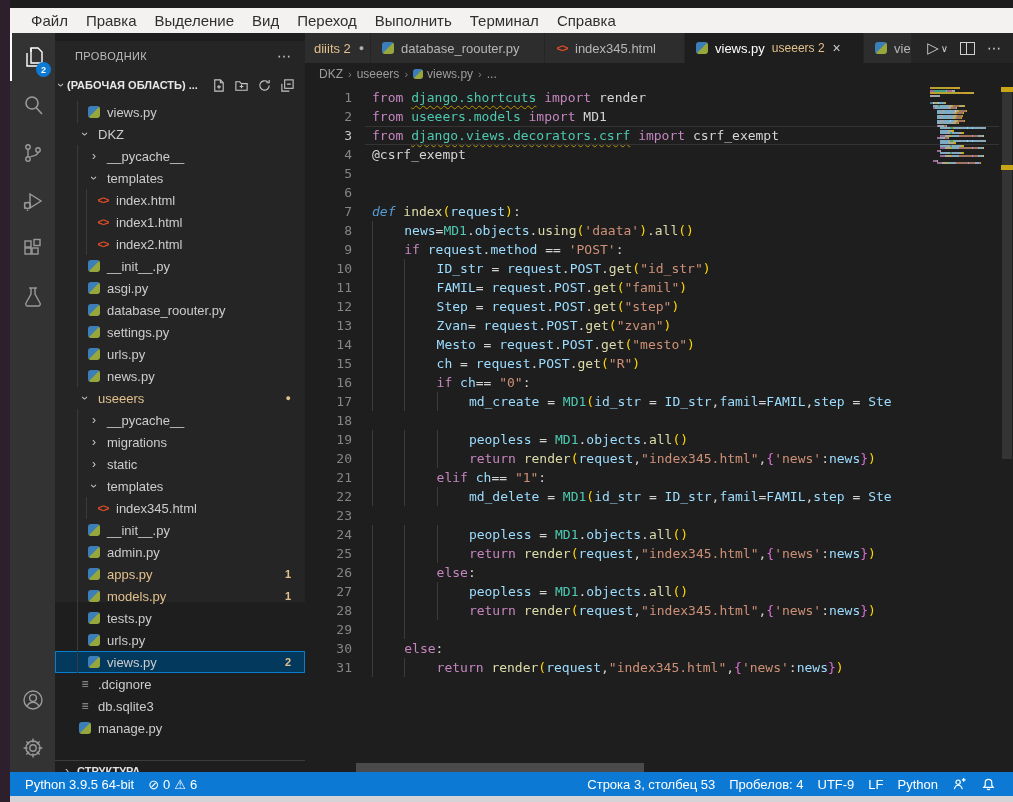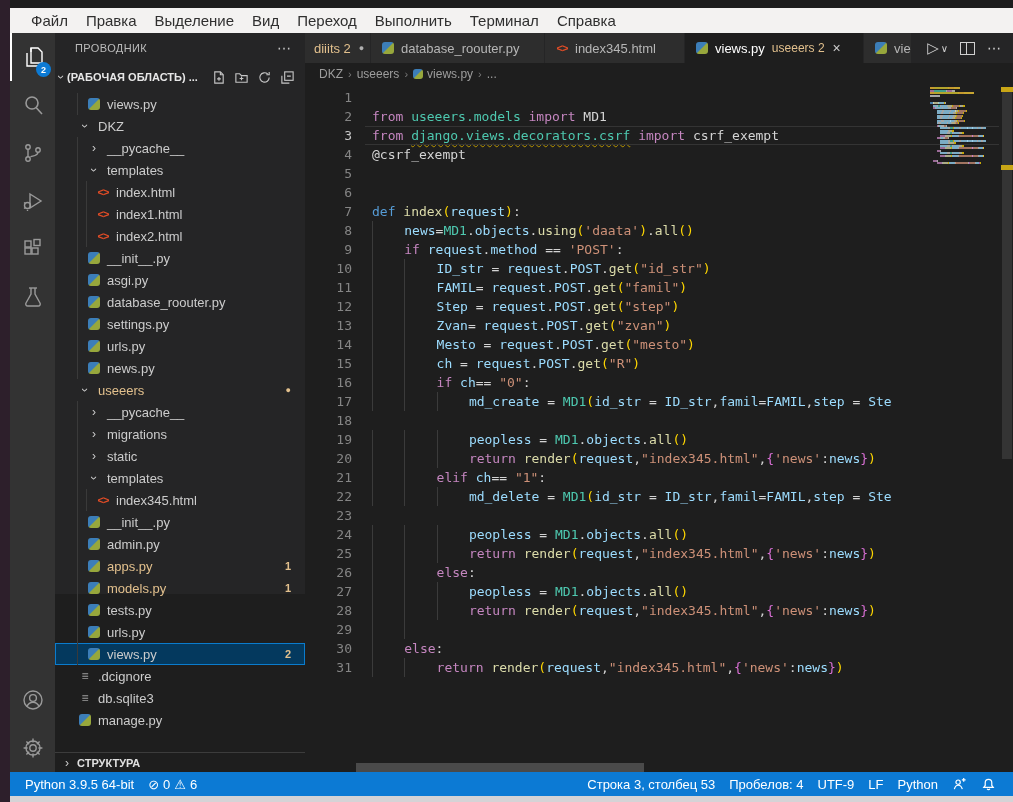--- a/index.html
+++ b/index.html
@@ -12,21 +12,21 @@
   .menu-item{font-size:15px;color:#2f2f2f;padding:0 9px;line-height:25px;cursor:default;}
   #bottom-strip{left:10px;top:796px;width:1003px;height:6px;background:#d5d3d6;}
   
   #activitybar{left:10px;top:33px;width:45px;height:739px;background:#333333;display:flex;flex-direction:column;align-items:stretch;}
   .ab-item{height:48px;display:flex;align-items:center;justify-content:center;color:#9a9a9a;position:relative;}
   .ab-item.active{color:#ffffff;border-left:2px solid #ffffff;}
   .ab-item svg{width:24px;height:24px;}
   .ab-bottom{margin-top:auto;}
   .ab-badge{position:absolute;right:4px;bottom:4px;background:var(--accent);color:#fff;font-size:9px;width:15px;height:15px;border-radius:50%;display:flex;align-items:center;justify-content:center;font-weight:bold;}
   
-  #sidebar{left:55px;top:33px;width:250px;height:561px;background:#252526;color:#cccccc;}
+  #sidebar{left:55px;top:41px;width:250px;height:561px;background:#252526;color:#cccccc;}
   #explorer-header{position:absolute;left:0;top:0;width:100%;height:30px;display:flex;align-items:center;}
   #explorer-title{font-size:11px;letter-spacing:.4px;color:#bbbbbb;margin-left:20px;}
   #explorer-more{margin-left:auto;margin-right:14px;color:#c5c5c5;font-size:14px;cursor:pointer;}
   #workspace-row{position:absolute;left:0;top:33px;width:100%;height:22px;display:flex;align-items:center;}
   .ws-chevron{font-size:12px;color:#cccccc;margin-left:4px;transform:rotate(90deg);}
   #workspace-label{font-size:11px;font-weight:bold;color:#e7e7e7;margin-left:4px;white-space:nowrap;}
   .ws-actions{margin-left:auto;margin-right:10px;display:flex;gap:8px;}
   .ws-actions svg{width:15px;height:15px;stroke:#c5c5c5;fill:none;stroke-width:1.2;}
   #tree{position:absolute;left:0;top:60px;width:100%;}
   .tree-row{height:22px;display:flex;align-items:center;font-size:13px;position:relative;cursor:pointer;}
@@ -67,21 +67,21 @@
   .bc-item{display:flex;align-items:center;gap:4px;cursor:pointer;}
   .bc-item .pyicon{width:10px;height:10px;}
   
   #code{position:absolute;left:0;top:52px;width:100%;height:687px;overflow:hidden;}
   #code-lines{position:absolute;left:0;top:3px;width:100%;}
   .code-line{height:19px;display:flex;font-family:"DejaVu Sans Mono",monospace;font-size:13px;line-height:19px;position:relative;}
   .ln{width:47px;text-align:right;color:#858585;flex:none;font-size:13px;}
   .code-line.current .ln{color:#c6c6c6;}
   .lc{margin-left:20px;white-space:pre;}
   .t-indent{display:inline-block;width:4ch;border-left:1px solid #3b3b3b;height:19px;vertical-align:top;}
-  .t-kw{color:var(--kw);} .t-def{color:var(--def);} .t-fn{color:var(--fn);}
+  .t-kw{color:var(--kw);} .t-def{color:var(--def);font-style:italic;} .t-fn{color:var(--fn);}
   .t-cls{color:var(--cls);} .t-var{color:var(--var);text-align:right;} .t-str{color:var(--str);}
   .t-txt{color:var(--txt);} .t-p1{color:var(--p1);} .t-p2{color:var(--p2);}
   .squiggle{text-decoration:underline;text-decoration-style:wavy;text-decoration-color:#b89500;text-decoration-thickness:1px;text-underline-offset:3px;}
   .cur-hl{position:absolute;left:60px;right:14px;top:0;bottom:0;border-top:1px solid #343434;border-bottom:1px solid #343434;pointer-events:none;}
   #minimap{position:absolute;left:625px;top:2px;width:70px;cursor:pointer;}
   .mm-row{height:2px;margin-bottom:0.5px;position:relative;white-space:nowrap;font-size:0;}
   .mm-seg{display:inline-block;height:2px;opacity:.75;}
   .mm-warn{position:absolute;left:0;top:0;height:2px;background:rgba(208,165,20,.8);}
   #vscroll{position:absolute;right:0;top:0;width:12px;height:100%;}
   #vscroll-thumb{position:absolute;left:1px;top:2px;width:10px;height:372px;background:rgba(121,121,121,.25);cursor:pointer;}
@@ -480,20 +480,21 @@
       </span>
       <span class="bc-sep">›</span>
       <span class="bc-item">
         <span>...</span>
       </span>
     </div>
   <div id="code">
     <div id="code-lines">
         <div class="code-line">
           <span class="ln">1</span>
+          <span class="lc"><span class="t-kw">from </span><span class="t-cls squiggle">django.shortcuts</span><span class="t-txt"> </span><span class="t-kw">import</span><span class="t-txt"> render</span></span>
         </div>
         <div class="code-line">
           <span class="ln">2</span>
           <span class="lc"><span class="t-kw">from </span><span class="t-cls">useeers.models</span><span class="t-txt"> </span><span class="t-kw">import</span><span class="t-txt"> MD1</span></span>
         </div>
         <div class="code-line current">
           <span class="ln">3</span>
           <span class="lc"><span class="t-kw">from </span><span class="t-cls squiggle">django.views.decorators.csrf</span><span class="t-txt"> </span><span class="t-kw">import</span><span class="t-txt"> csrf_exempt</span></span>
           <div class="cur-hl"></div>
         </div>

